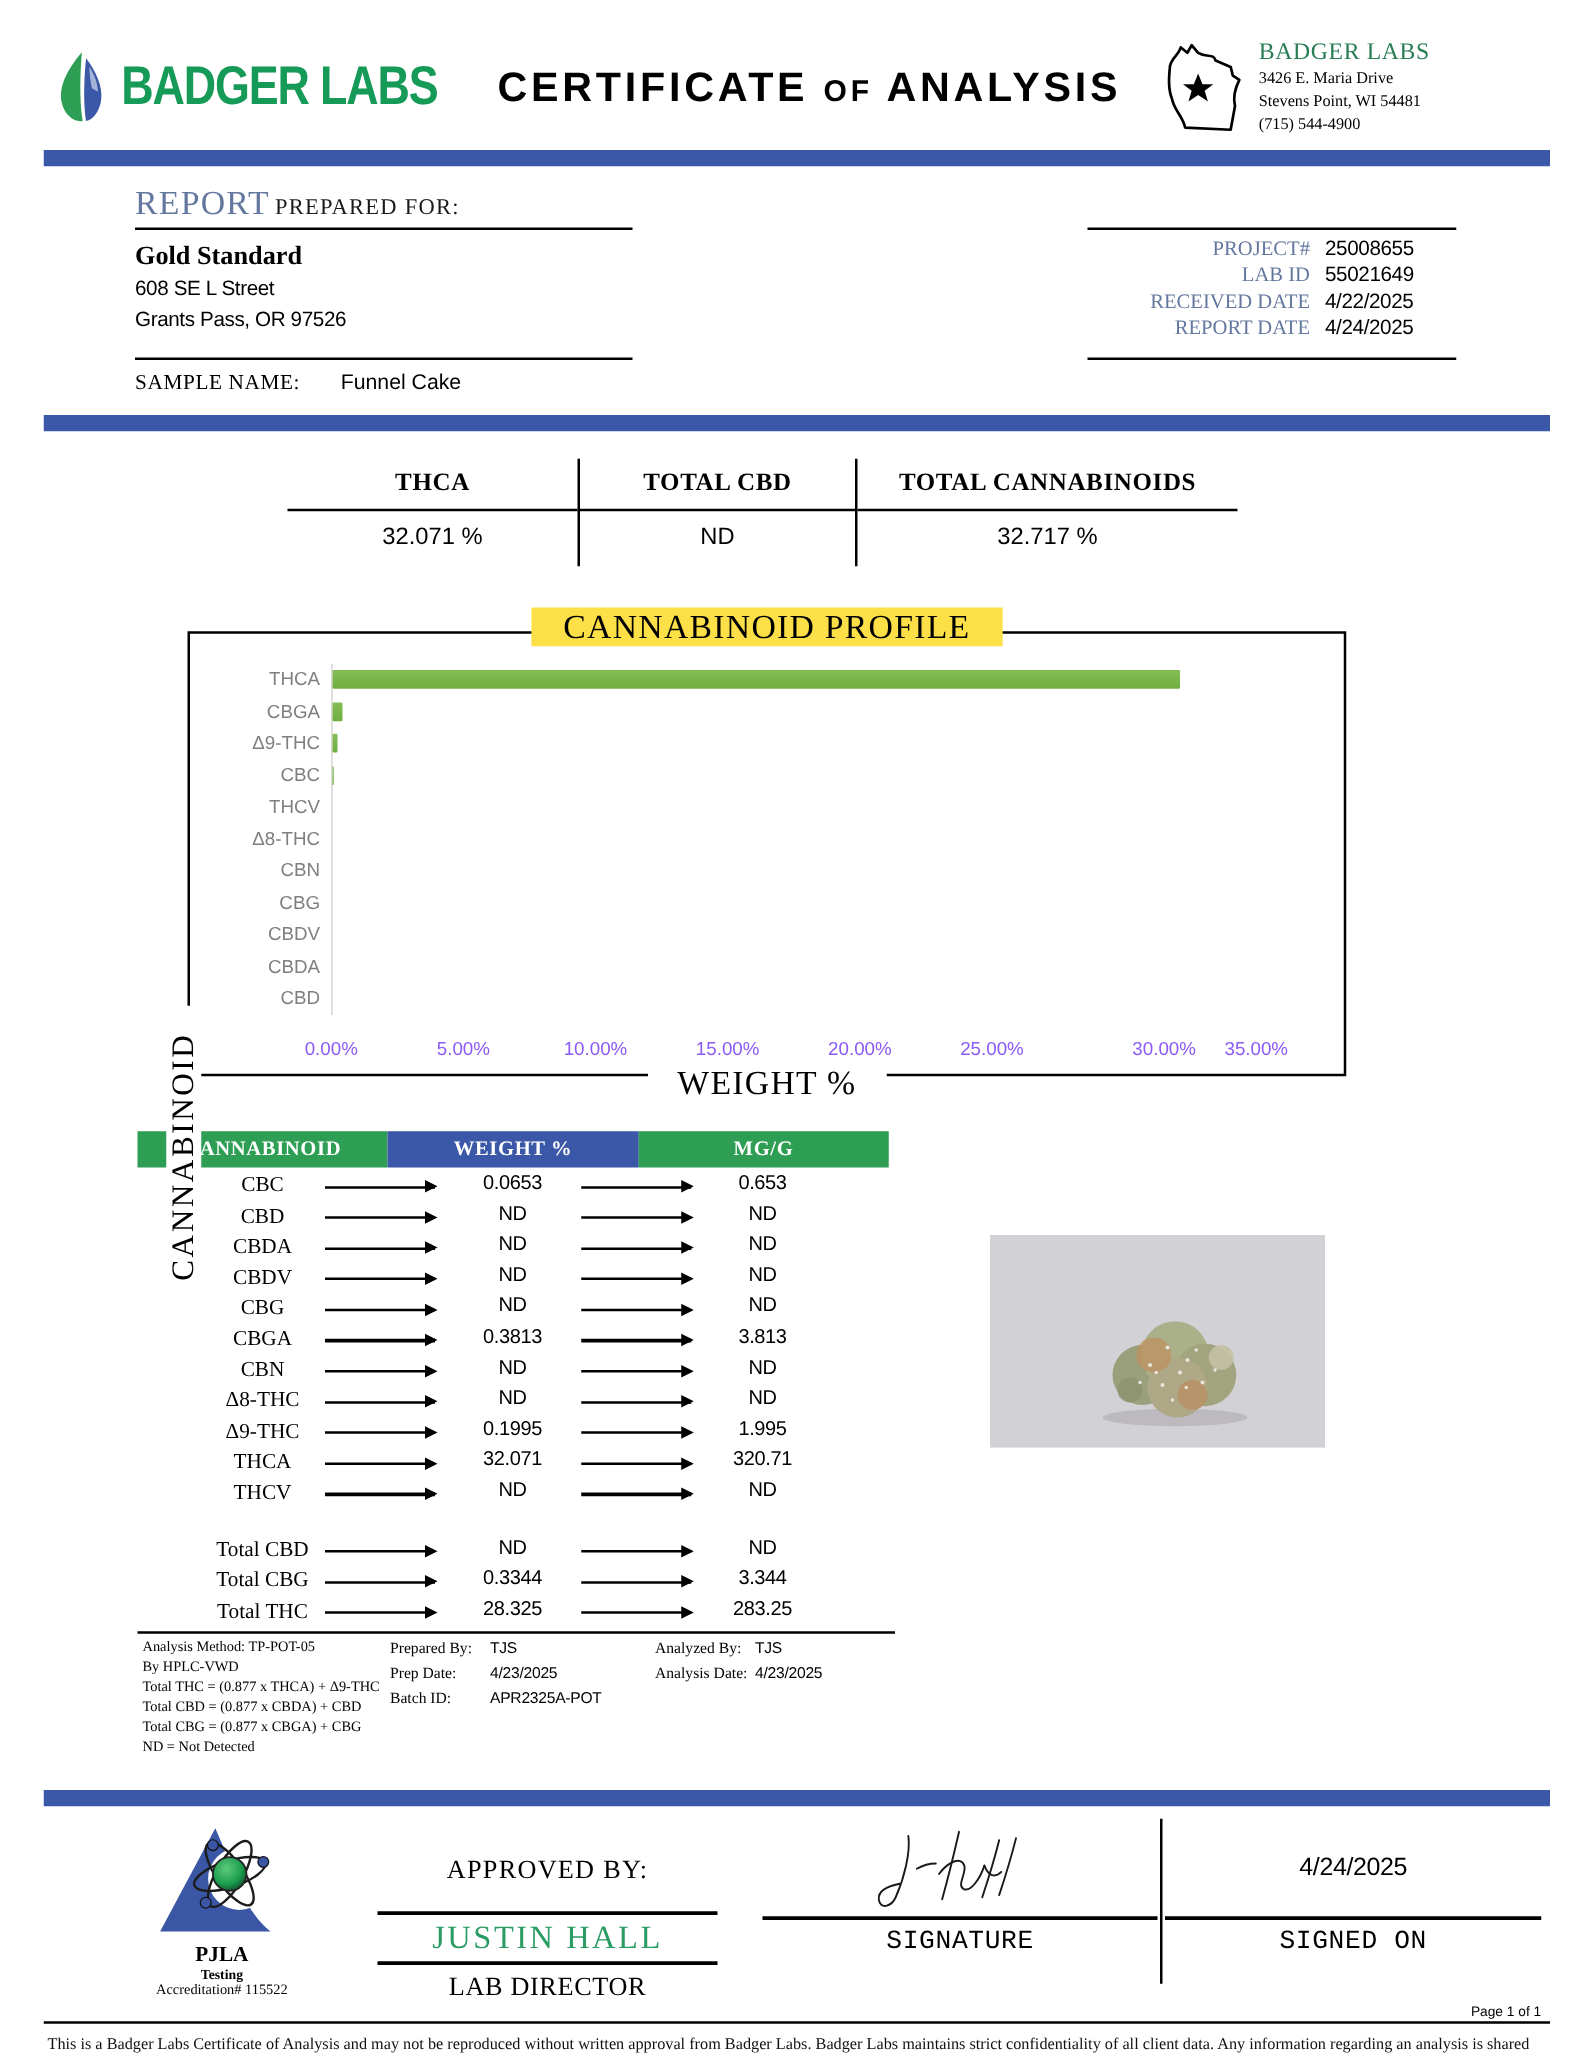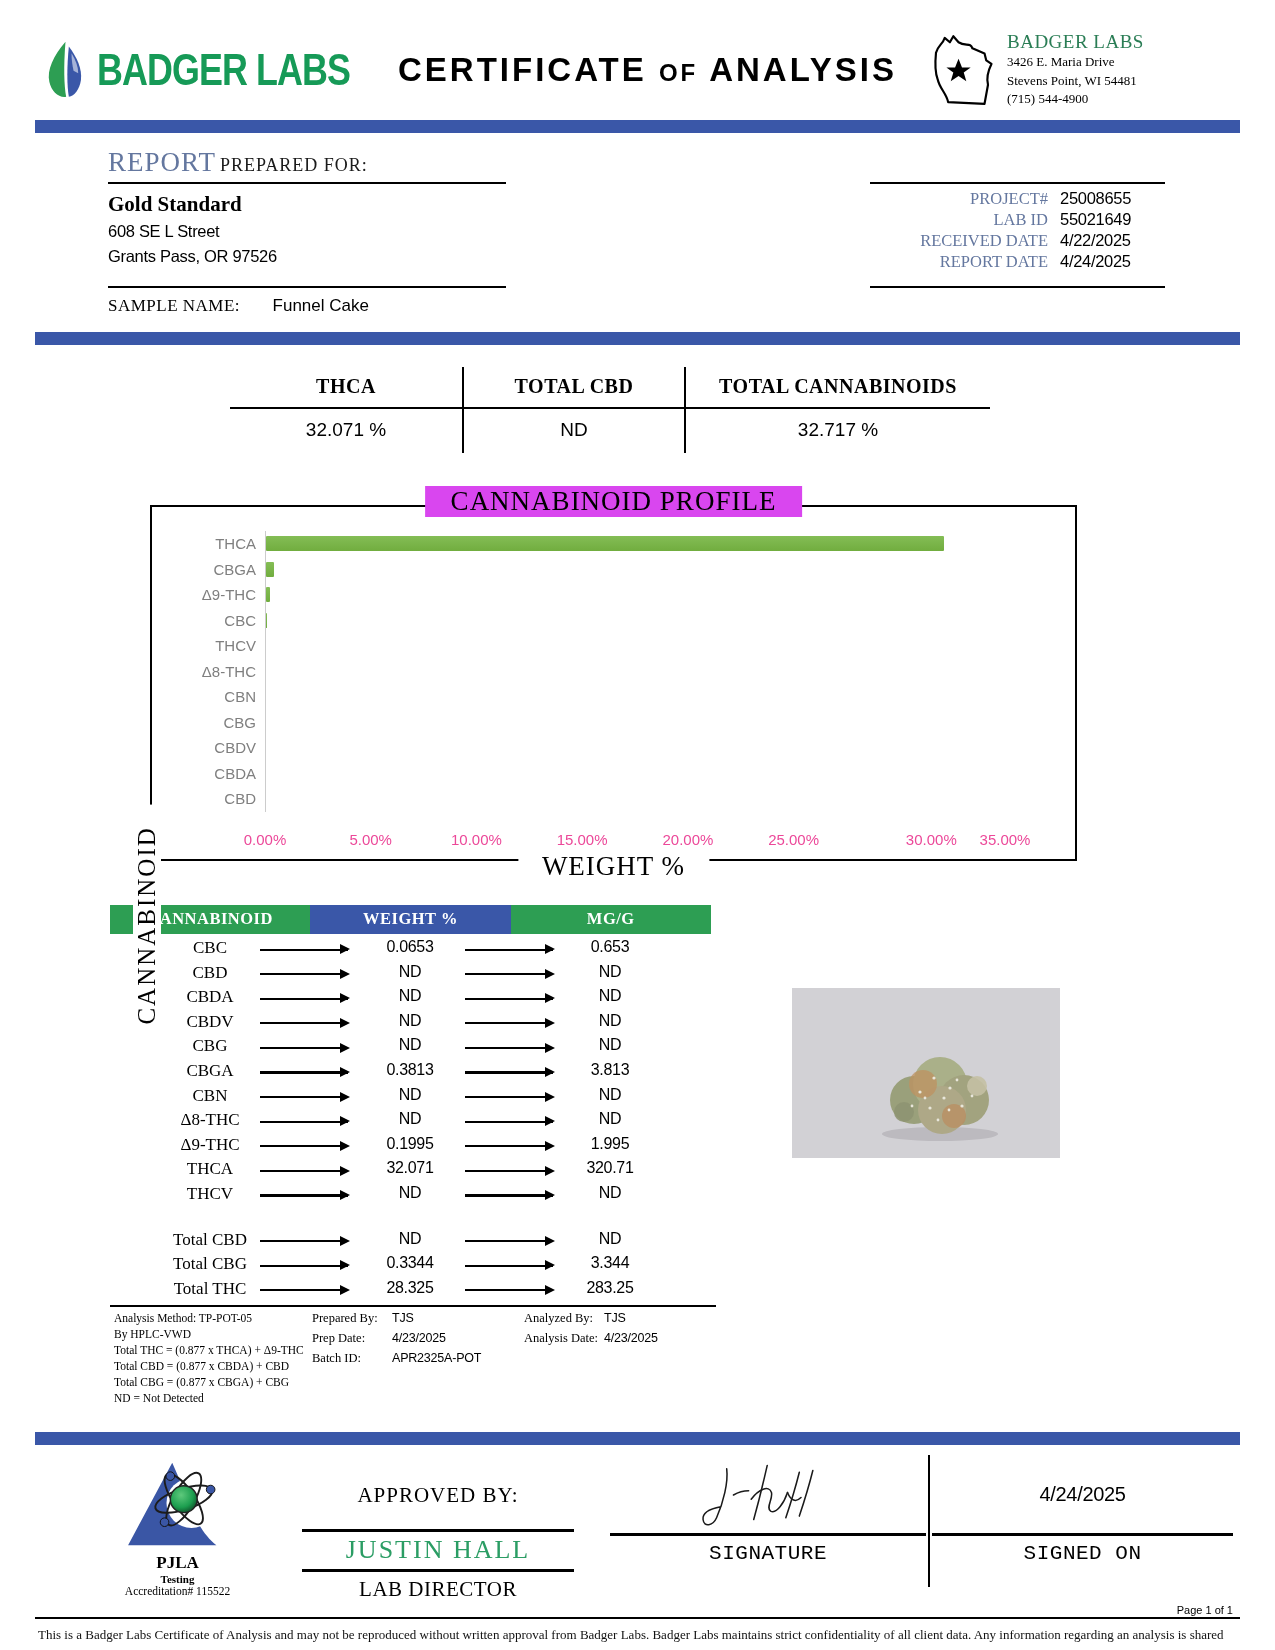--- a/index.html
+++ b/index.html
@@ -35,21 +35,21 @@
   .rp-title .rp-report { color: #64779f; font-size: 27px; letter-spacing: 1px; }
   .rp-title .rp-rest { color: #1a1a1a; font-size: 18px; letter-spacing: 1px; }
   .rp-box {
     border-top: 2.5px solid #000; border-bottom: 2.5px solid #000;
     height: 106px; padding-top: 8px;
   }
   .client-name { font-family: "Liberation Serif", serif; font-weight: bold; font-size: 21px; }
   .client-addr { font-size: 16.5px; line-height: 1.5; letter-spacing: -0.3px; margin-top: 2px; }
   .rp-right { margin-left: auto; width: 295px; align-self: flex-end; }
   .rp-right .rp-box { padding-top: 5px; }
-  .meta-row { display: flex; justify-content: flex-end; align-items: flex-start; margin-bottom: 1px; }
+  .meta-row { display: flex; justify-content: flex-end; align-items: center; margin-bottom: 1px; }
   .meta-label { font-family: "Liberation Serif", serif; color: #64779f; font-size: 16.5px; text-align: right; }
   .meta-value { width: 105px; margin-left: 12px; font-size: 16.5px; letter-spacing: -0.3px; }
   .sample-row { padding: 8px 0 0 108px; }
   .sample-label { font-family: "Liberation Serif", serif; font-size: 17px; letter-spacing: 0.5px; }
   .sample-value { font-size: 17px; margin-left: 28px; }
   .bluebar.second { margin-top: 16px; }
 
   
   .summary { display: grid; grid-template-columns: 232px 222px 306px; margin: 22px 0 0 230px; width: 760px; }
   .sum-col { text-align: center; }
@@ -57,21 +57,21 @@
   .sum-h {
     font-family: "Liberation Serif", serif; font-weight: bold; font-size: 20px;
     letter-spacing: 0.5px; padding: 8px 0 9px; border-bottom: 2.5px solid #000;
   }
   .sum-v { font-size: 19px; padding: 10px 0 12px; }
 
   
   .chart-frame { position: relative; margin: 52px 0 0 150px; width: 927px; height: 356px; border: 2px solid #000; background: #fff; }
   .chart-title {
     position: absolute; top: -21px; left: 50%; transform: translateX(-50%);
-    background: #d946ef; padding: 0 26px; font-family: "Liberation Serif", serif;
+    background: #fde047; padding: 0 26px; font-family: "Liberation Serif", serif;
     font-size: 27px; letter-spacing: 1px; white-space: nowrap;
   }
   .chart-ylab {
     position: absolute; left: -19px; top: 50%;
     transform: translateY(-50%) ; writing-mode: vertical-rl; rotate: 180deg;
     background: #fff; padding: 22px 0; font-family: "Liberation Serif", serif;
     font-size: 25px; letter-spacing: 2px;
   }
   .chart-xlab {
     position: absolute; bottom: -23px; left: 50%; transform: translateX(-50%);
@@ -81,21 +81,21 @@
   .chart-rows { position: absolute; top: 24px; left: 0; right: 0; }
   .chart-row { display: grid; grid-template-columns: 113px 1fr; height: 25.5px; align-items: center; }
   .chart-cat { text-align: right; padding-right: 9px; color: #7f7f7f; font-size: 15px; }
   .chart-track { position: relative; height: 100%; border-left: 1.5px solid #ccc; }
   .chart-bar {
     position: absolute; top: 5px; height: 15px;
     background: linear-gradient(#84bd55, #71ad3f);
     border-radius: 1px;
   }
   .chart-xticks { position: absolute; left: 113px; right: 0; bottom: 10px; height: 18px; }
-  .chart-tick { position: absolute; transform: translateX(-50%); color: #ec4899; font-size: 15px; white-space: nowrap; }
+  .chart-tick { position: absolute; transform: translateX(-50%); color: #8b5cf6; font-size: 15px; white-space: nowrap; }
 
   
   .ctable { margin: 44px 0 0 110px; width: 601px; }
   .ctable-head { display: grid; grid-template-columns: 200.3px 200.3px 200.3px; }
   .th { color: #fff; font-family: "Liberation Serif", serif; font-weight: bold; font-size: 16.5px; text-align: center; padding: 4px 0 5px; letter-spacing: 0.5px; }
   .th.green { background: #2d9e53; }
   .th.blue { background: #3a57a8; }
   .ctable-body { padding-top: 4px; }
   .trow { position: relative; height: 24.6px; }
   .tname { position: absolute; left: 0; width: 200px; text-align: center; font-family: "Liberation Serif", serif; font-size: 17px; }

